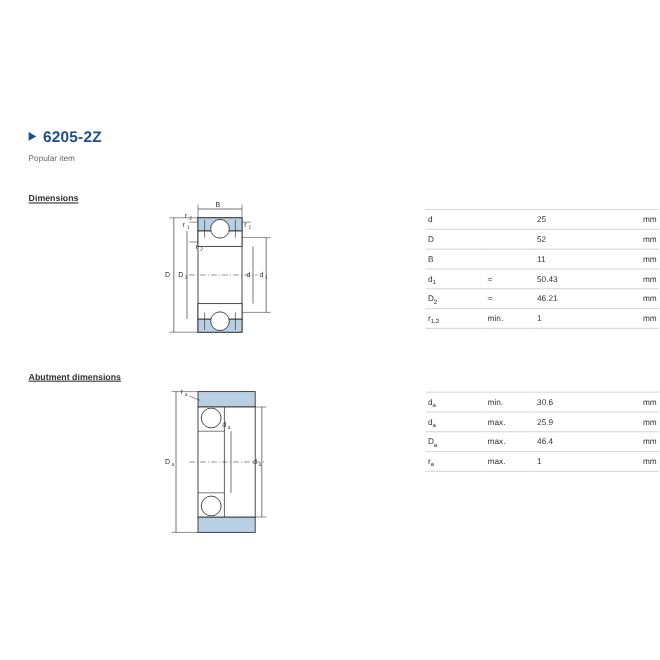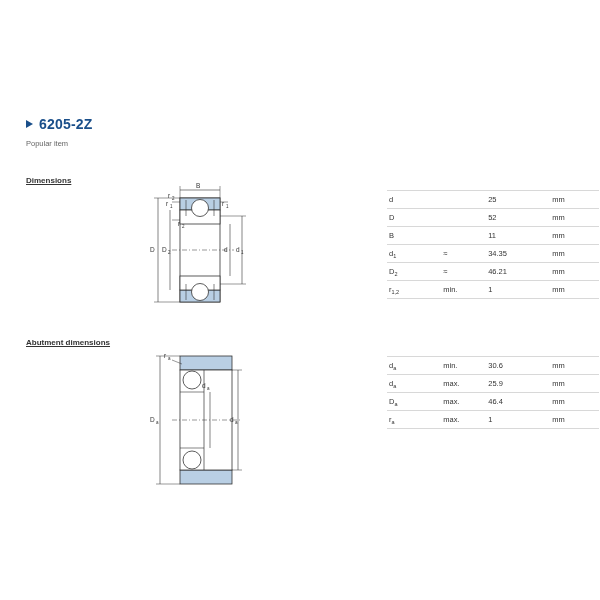--- a/index.html
+++ b/index.html
@@ -87,21 +87,21 @@
     height: 9px;
     vertical-align: middle;
     white-space: nowrap;
   }
   .data-table tr:first-child td {
     border-top: 1px solid #d8d8d8;
   }
   .col-sym  { width: 52px; padding-left: 10px; }
   .col-qual { width: 42px; color: #333333; }
   .col-val  { width: 62px; margin-top: 11px; }
-  .col-unit { width: 46px; text-align: left; padding-left: 14px; color: #333333; }
+  .col-unit { width: 46px; text-align: right; padding-left: 14px; color: #333333; }
   sub { font-size: 5.5px; vertical-align: baseline; position: relative; top: 2px; }
 </style>
 </head>
 <body>
 
 <div class="page">
 
   <div class="title-row">
     <span class="tri-icon"></span>
     <span class="designation">6205-2Z</span>
@@ -234,21 +234,21 @@
       </tr>
       <tr>
         <td class="col-sym"><span>B</span><sub></sub></td>
         <td class="col-qual"></td>
         <td class="col-val">11</td>
         <td class="col-unit">mm</td>
       </tr>
       <tr>
         <td class="col-sym"><span>d</span><sub>1</sub></td>
         <td class="col-qual">≈</td>
-        <td class="col-val">34.35</td>
+        <td class="col-val">50.43</td>
         <td class="col-unit">mm</td>
       </tr>
       <tr>
         <td class="col-sym"><span>D</span><sub>2</sub></td>
         <td class="col-qual">≈</td>
         <td class="col-val">46.21</td>
         <td class="col-unit">mm</td>
       </tr>
       <tr>
         <td class="col-sym"><span>r</span><sub>1,2</sub></td>

